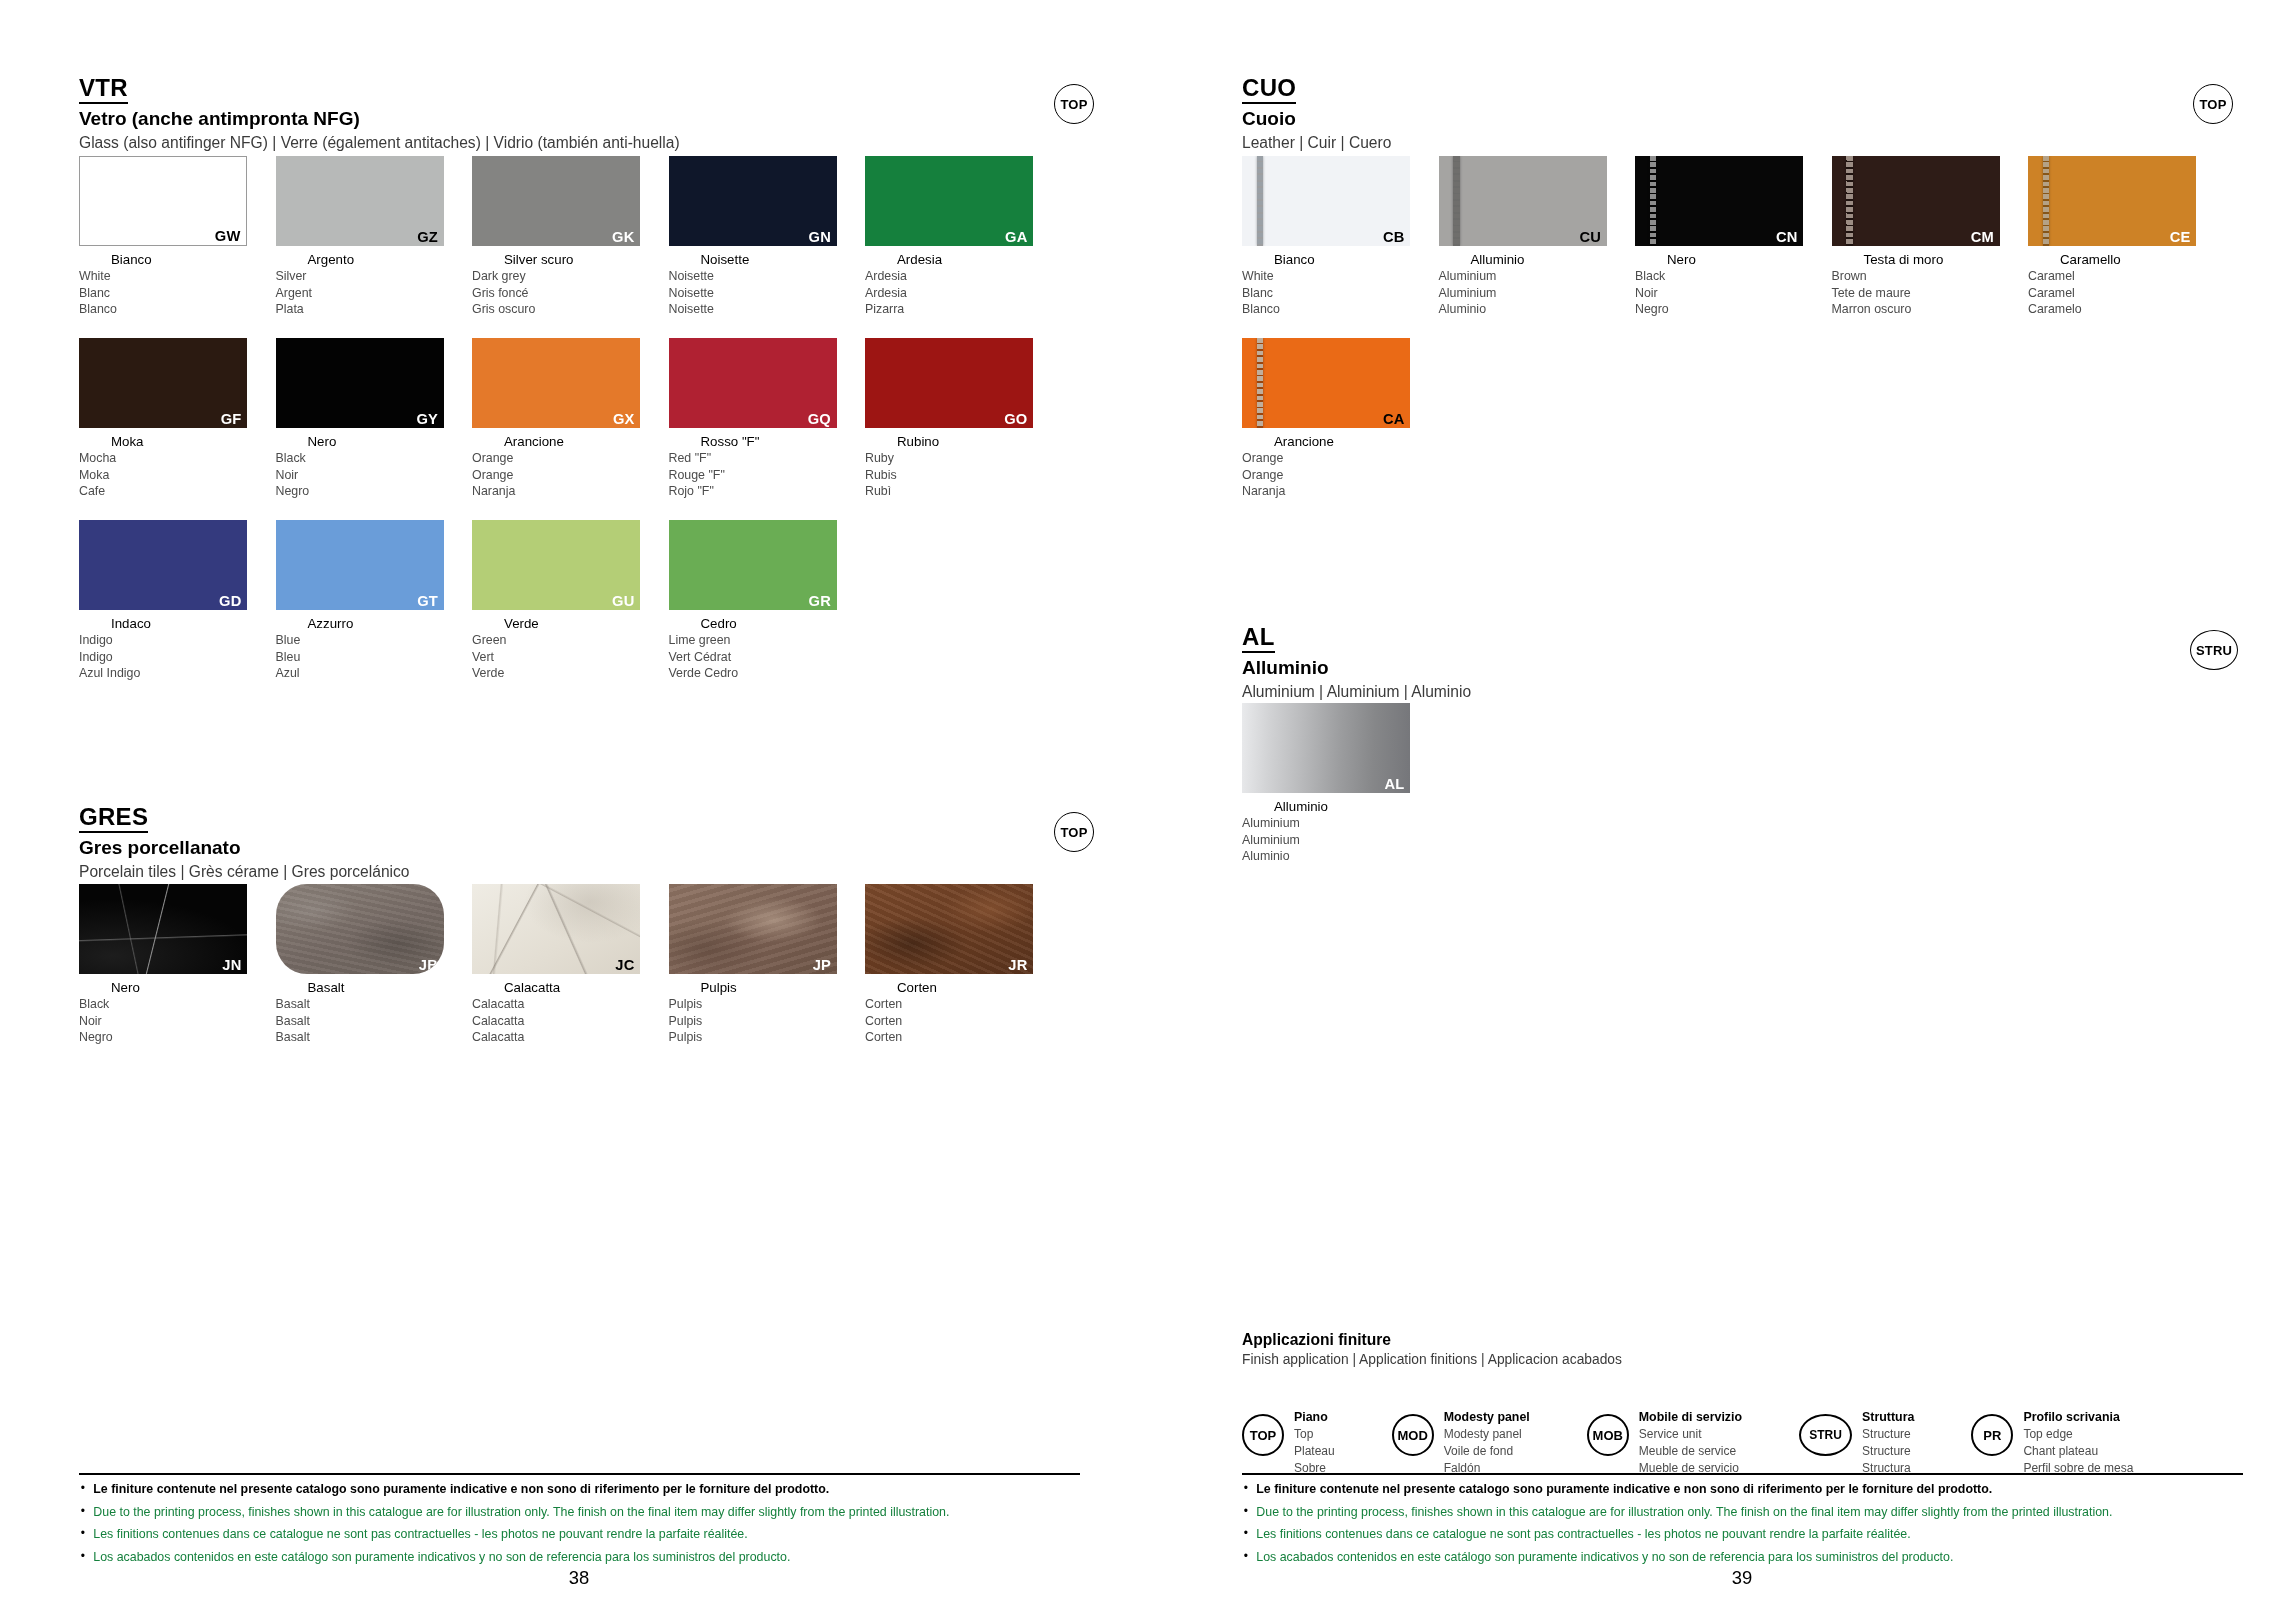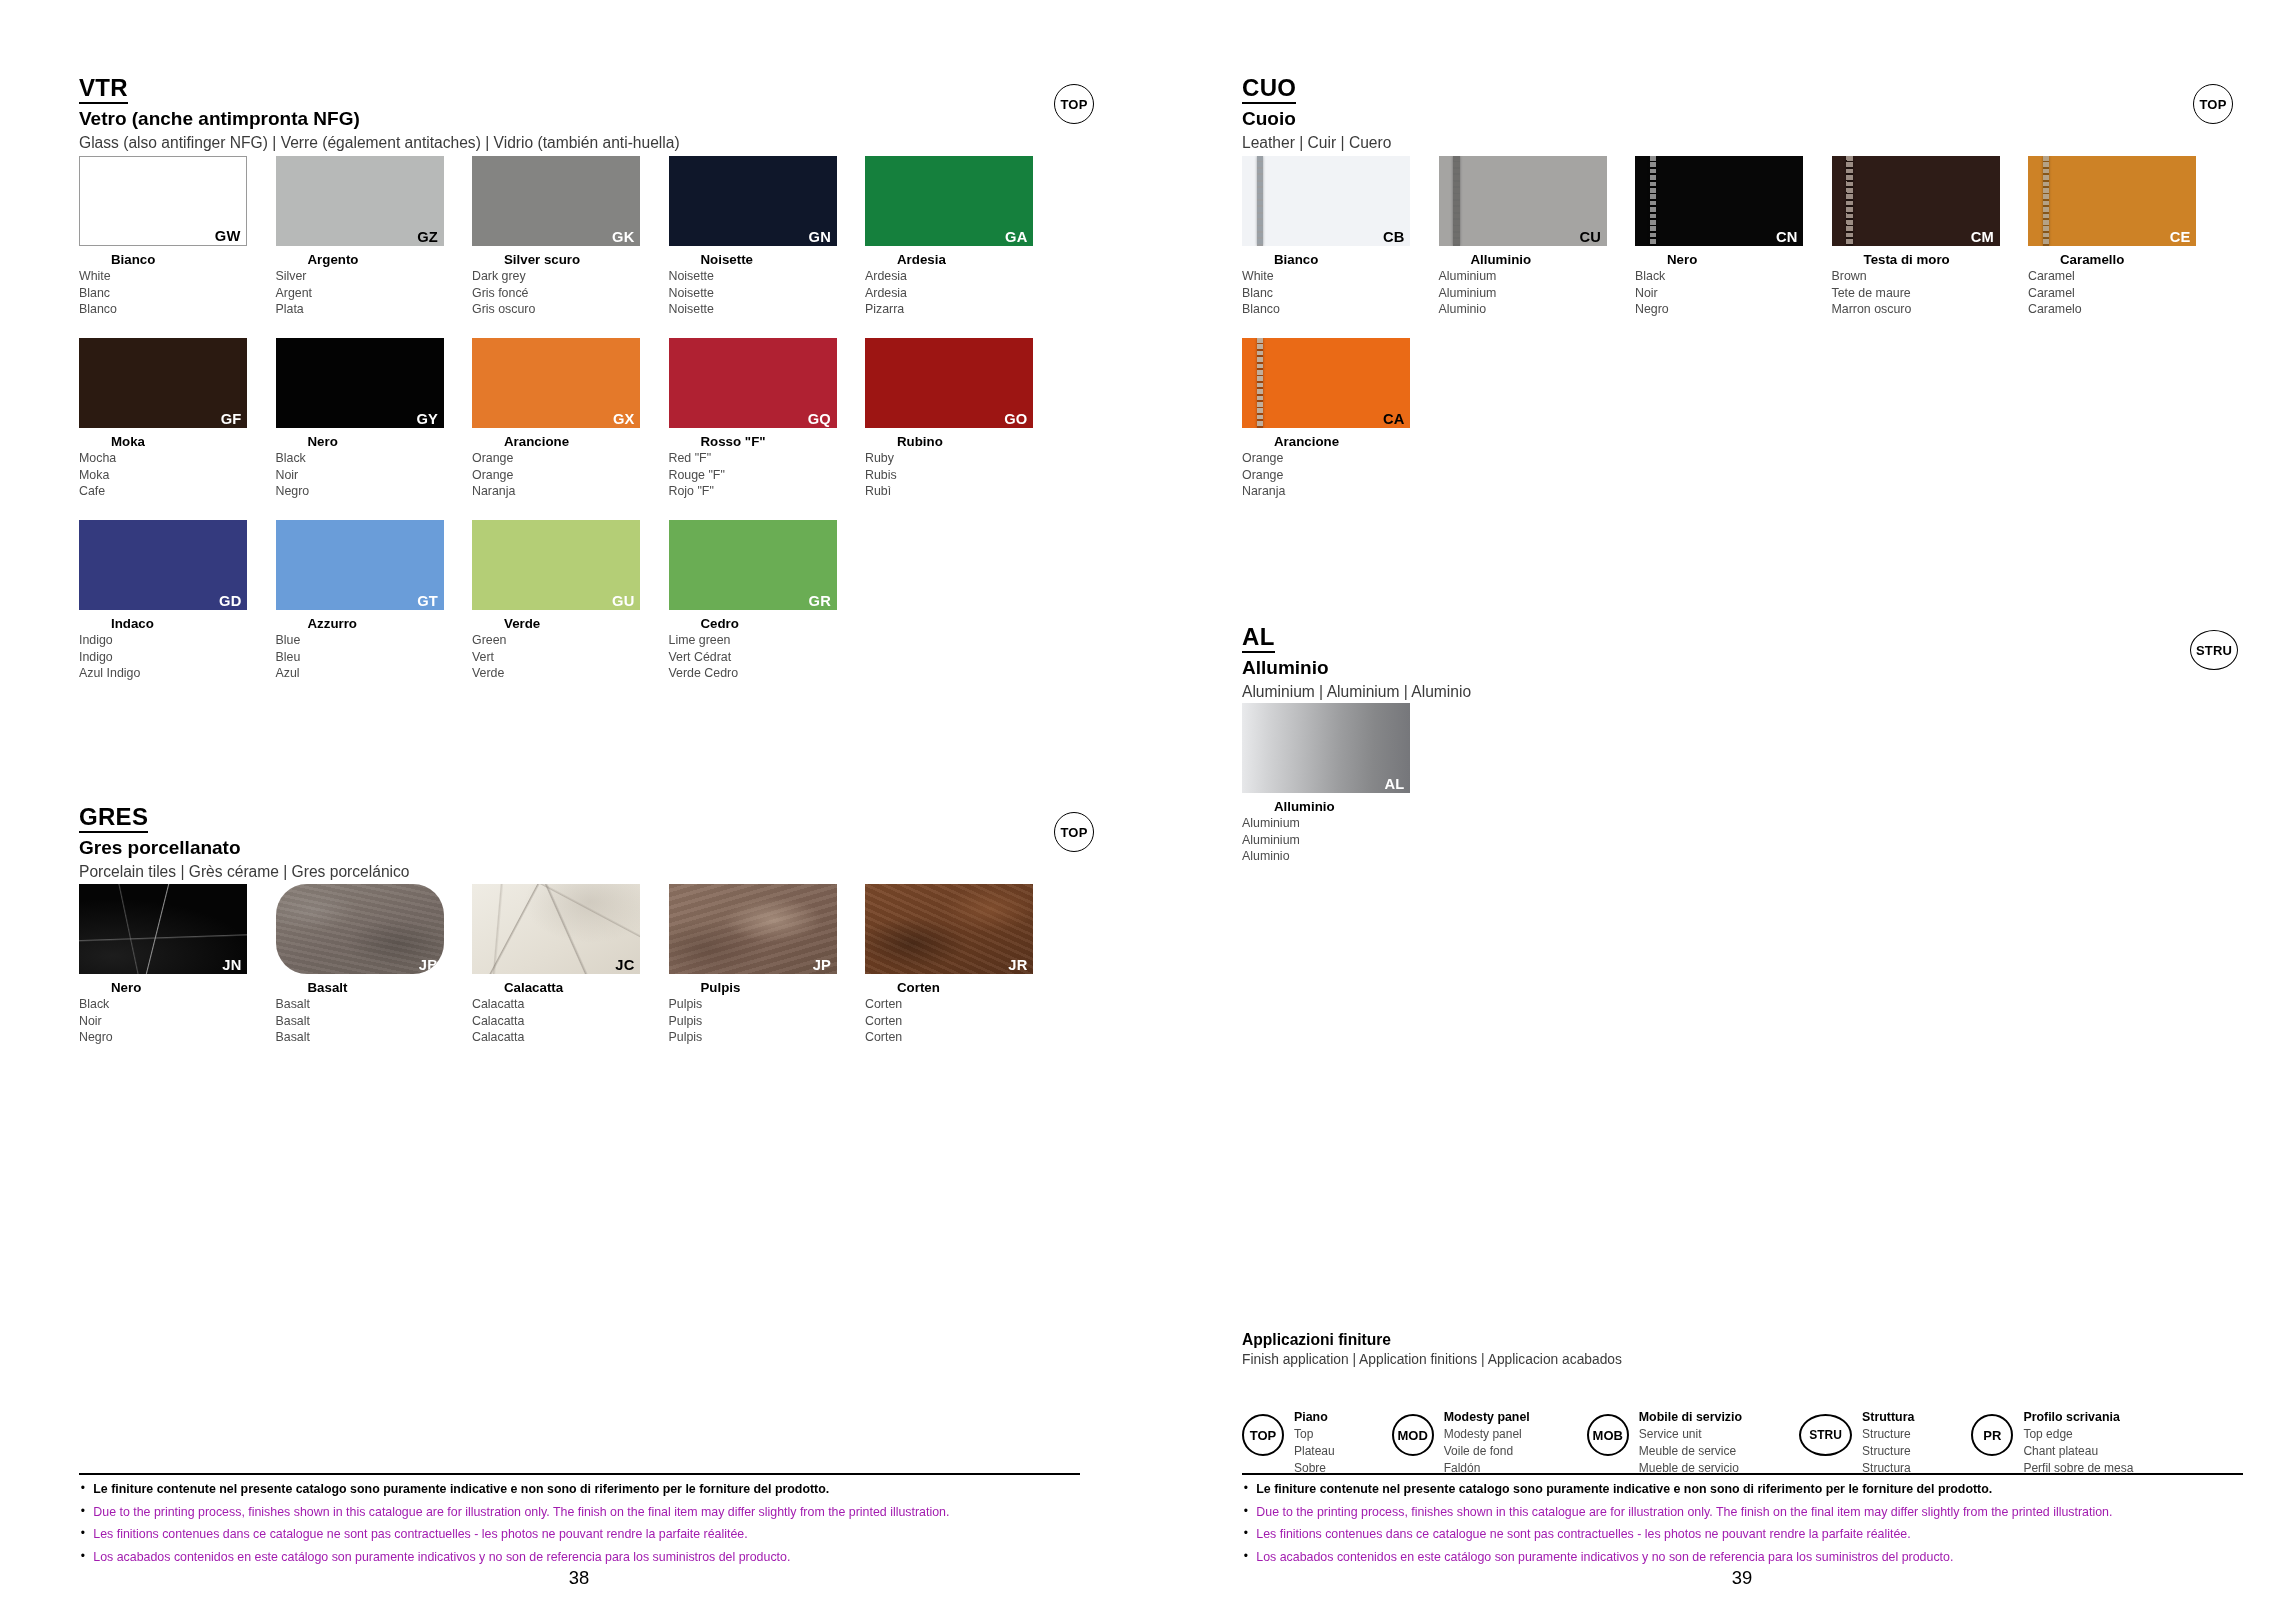--- a/index.html
+++ b/index.html
@@ -58,21 +58,21 @@
   .chip .code {
     position: absolute; right: 5.5px; bottom: 1.8px;
     font-size: 14.7px; font-weight: bold; line-height: 1;
     letter-spacing: 0.2px;
   }
   .code.dark  { color: #000; }
   .code.light { color: #fff; }
   .chip.outlined { border: 0.9px solid #9a9a9a; }
 
   .names { padding-top: 4.6px; }
-  .n-it  { font-size: 13.3px; font-weight: bold; line-height: 1.32; padding-left: 32px; }
+  .n-it  { font-size: 13.3px; font-weight: normal; line-height: 1.32; padding-left: 32px; }
   .n-tr  { font-size: 12.4px; color: #4c4c4c; line-height: 1.33; }
 
   
   .seam {
     position: absolute; top: 0; bottom: 0; left: 14.7px; width: 6.4px;
   }
 
   
   .apps { position: absolute; }
   .apps-title { font-size: 15.6px; font-weight: bold; line-height: 1.25; }
@@ -86,21 +86,21 @@
   }
   .app-text { margin-left: 10px; }
   .app-it { font-size: 12.4px; font-weight: bold; line-height: 1.42; }
   .app-tr { font-size: 12px; color: #4c4c4c; line-height: 1.42; }
 
   
   .footrule { position: absolute; height: 2.3px; background: #000; }
   .notes { position: absolute; }
   .note { display: flex; align-items: flex-start; margin-bottom: 6.4px; }
   .note .dot { font-size: 12px; line-height: 1.3; margin-right: 8.3px; }
-  .note .txt { font-size: 12.4px; line-height: 1.3; color: #a21caf; }
+  .note .txt { font-size: 12.4px; line-height: 1.3; color: #15803d; }
   .note.first .txt { font-weight: bold; color: #000; }
   .folio {
     position: absolute; font-size: 18.4px; text-align: center; width: 110px;
   }
 </style>
 </head>
 <body>
 
 <div class="page">
 

